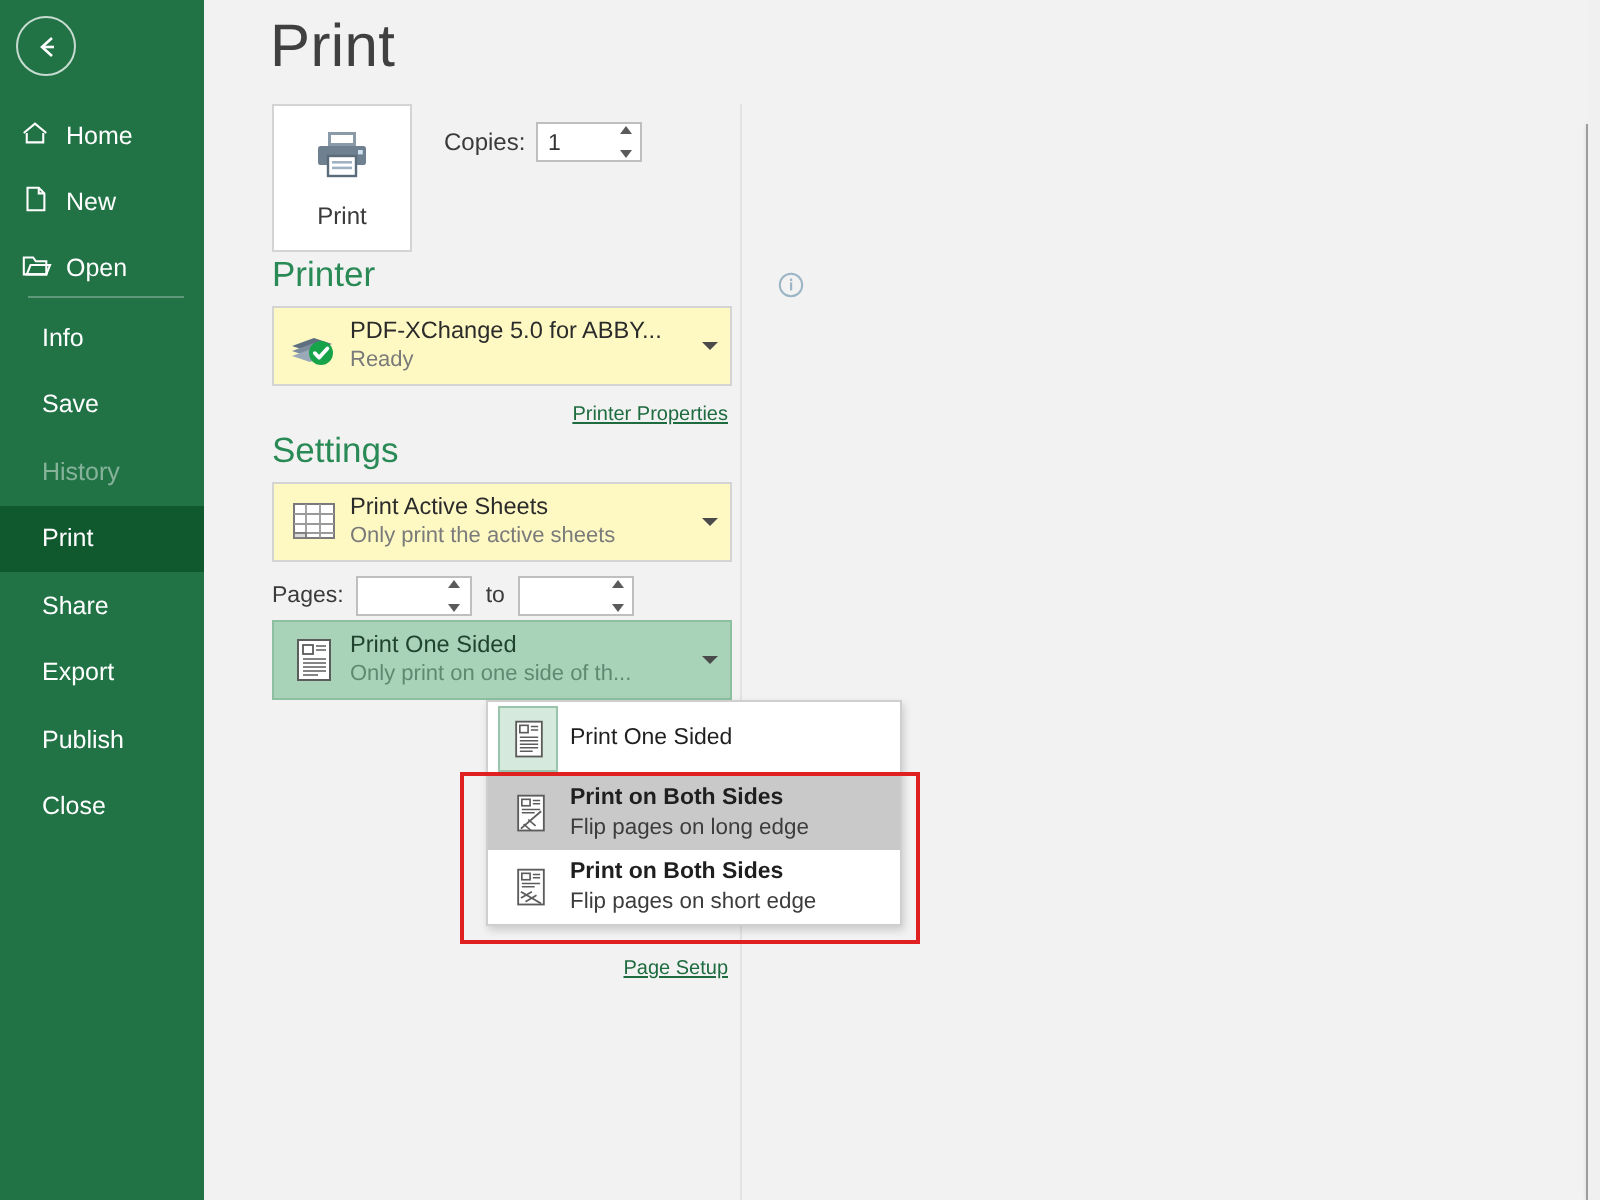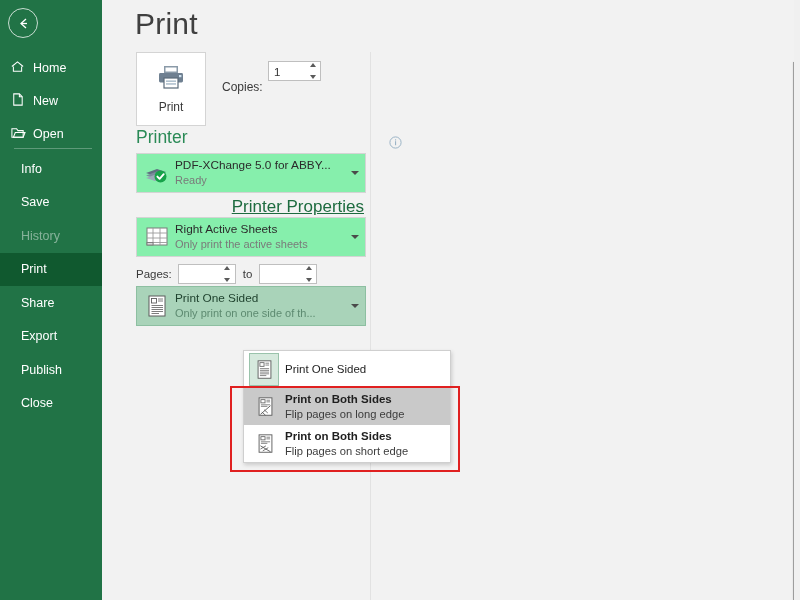--- a/index.html
+++ b/index.html
@@ -129,21 +129,20 @@
   .print-btn .pr-ic { margin-bottom: 6px; }
   .print-btn .pr-label {
     font-size: 12px;
     color: #3a3a3a;
   }
   .copies-label {
     position: absolute;
     left: 86px; top: 12px;
     font-size: 12px;
     color: #3a3a3a;
-    margin-top: 16px;
   }
   .spin {
     position: relative;
     display: inline-block;
     background: #ffffff;
     border: 1px solid #bfbfbf;
     box-sizing: border-box;
     height: 20px;
   }
   .spin input {
@@ -194,21 +193,21 @@
   .info-ic {
     position: absolute;
     right: -36px;
     top: 6px;
     width: 13px; height: 13px;
     cursor: pointer;
   }
 
   .combo {
     position: relative;
-    background: #86efac;
+    background: #fef9c3;
     border: 1px solid #d4d4d4;
     box-sizing: border-box;
     height: 40px;
     display: flex;
     align-items: center;
     padding-left: 6px;
     cursor: pointer;
   }
   .combo .cb-ic {
     width: 28px;
@@ -275,21 +274,21 @@
   .pg-spin { width: 58px; }
 
   .margins-combo { margin-top: 6px; }
 
   .page-setup-wrap {
     margin-top: 14px;
     text-align: right;
     padding-right: 2px;
   }
   .link {
-    font-size: 17px;
+    font-size: 10px;
     color: #1d6b3f;
     text-decoration: underline;
     cursor: pointer;
   }
   .printer-props-wrap {
     margin-top: 4px;
     text-align: right;
     padding-right: 2px;
   }
 
@@ -526,31 +525,34 @@
       </span>
       <span class="caret">
           <i></i>
         </span>
     </div>
 
     <div class="printer-props-wrap">
       <span class="link">Printer Properties</span>
     </div>
 
+    <div class="sec-head">
+      <span>Settings</span>
+    </div>
 
     <div class="combo">
       <span class="cb-ic">
         <svg width="26" height="24" viewBox="0 0 26 24">
           <rect x="3" y="3" width="20" height="17" fill="#ffffff" stroke="#7a7a7a" stroke-width="1"></rect>
           <path d="M3 8 H23 M3 13 H23 M3 17.5 H23 M9 3 V20 M16 3 V20" stroke="#9a9a9a" stroke-width="0.9" fill="none"></path>
           <rect x="3" y="17.5" width="6" height="2.5" fill="#d9d9d9" stroke="#7a7a7a" stroke-width="0.9"></rect>
         </svg>
       </span>
       <span class="cb-text">
-        <div class="t1">Right Active Sheets</div>
+        <div class="t1">Print Active Sheets</div>
         <div class="t2">Only print the active sheets</div>
       </span>
       <span class="caret">
           <i></i>
         </span>
     </div>
 
     <div class="pages-row">
       <span class="lbl">Pages:</span>
       <span class="spin pg-spin">
@@ -583,20 +585,23 @@
         <div class="t2">Only print on one side of th...</div>
       </span>
       <span class="caret">
           <i></i>
         </span>
     </div>
 
     <div style="height:110px"></div>
 
 
+    <div class="page-setup-wrap">
+      <span class="link">Page Setup</span>
+    </div>
   </div>
 
   <div class="dropdown">
 
     <div class="dd-item checked">
       <span class="dd-ic">
         <svg width="19" height="22" viewBox="0 0 20 24">
           <rect x="3" y="2" width="14" height="19" fill="#ffffff" stroke="#5c5c5c" stroke-width="1"></rect>
           <rect x="5" y="4" width="4.5" height="4" fill="none" stroke="#5c5c5c" stroke-width="0.9"></rect>
           <path d="M11 4.6 H15 M11 6.6 H15 M5 10.5 H15 M5 12.4 H15 M5 14.3 H15 M5 16.2 H15 M5 18.1 H12" stroke="#5c5c5c" stroke-width="0.8" fill="none"></path>

